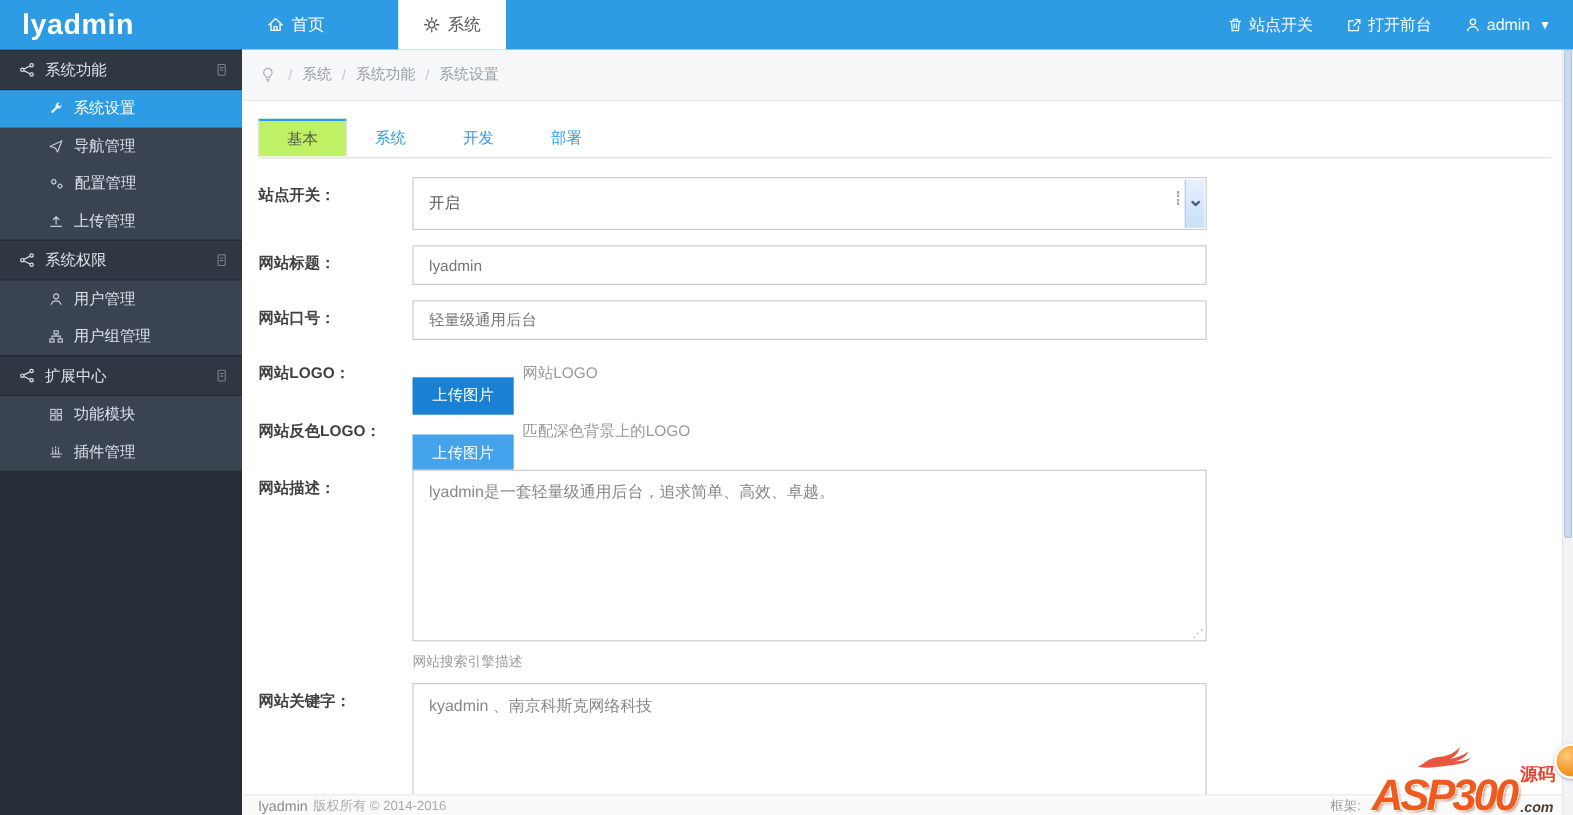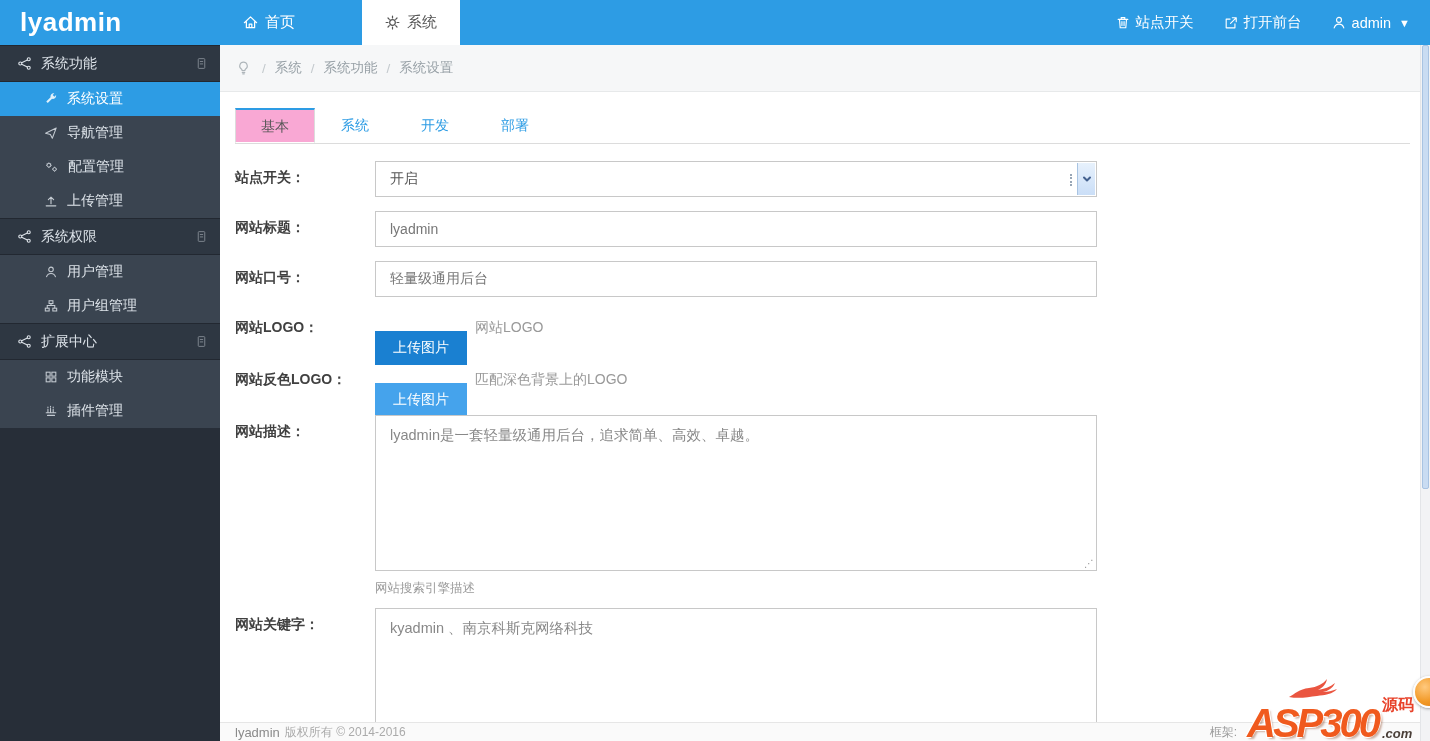--- a/index.html
+++ b/index.html
@@ -34,29 +34,29 @@
   .breadcrumb-bar { height:47px; background:#f6f7f8; border-bottom:1px solid #e7e9ea; display:flex; align-items:center; padding-left:16px; color:#97a0a6; font-size:13.5px; flex-shrink:0; }
   .crumb-sep { color:#c3c9cd; margin:0 9px; }
   .crumb { cursor:pointer; }
   .breadcrumb-bar svg { margin-right:2px; opacity:.75; }
 
   .content { flex:1; background:#fff; padding:16px 10px 0 15px; overflow:hidden; }
 
   
   .tab-bar { display:flex; border-bottom:1px solid #dcdcdc; position:relative; }
   .tab { width:80px; height:35px; line-height:35px; text-align:center; font-size:14px; color:#2d9ce4; cursor:pointer; }
-  .tab.active { color:#555; background:#f9a8d4; border:1px solid #dcdcdc; border-top:2px solid #2d9ce4; border-bottom:1px solid #fff; margin-bottom:-1px; line-height:32px; }
+  .tab.active { color:#555; background:#bef264; border:1px solid #dcdcdc; border-top:2px solid #2d9ce4; border-bottom:1px solid #fff; margin-bottom:-1px; line-height:32px; }
 
   
   .form { padding-top:17px; }
   .form-row { display:flex; margin-bottom:14px; }
   .form-label { width:140px; padding-top:8px; font-size:14px; font-weight:bold; color:#404040; flex-shrink:0; }
   .control-col { width:722px; }
 
-  .select-box { position:relative; height:36px; border:1px solid #c8c8c8; background:#fff; display:flex; align-items:center; padding-left:14px; font-size:14px; color:#555; cursor:pointer; }
+  .select-box { position:relative; height:48px; border:1px solid #c8c8c8; background:#fff; display:flex; align-items:center; padding-left:14px; font-size:14px; color:#555; cursor:pointer; }
   .select-grip { position:absolute; right:24px; top:12px; height:12px; border-left:2px dotted #98a6b6; }
   .select-arrow { position:absolute; right:1px; top:1px; bottom:1px; width:18px; background:linear-gradient(#e7f1fc,#cadef7); border-left:1px solid #a9c4e2; display:flex; align-items:center; justify-content:center; }
 
   .text-input { width:100%; height:36px; border:1px solid #c8c8c8; padding:0 14px; font-size:14px; color:#777; font-family:"Liberation Sans","DejaVu Sans",sans-serif; outline:none; }
 
   .upload-row { display:flex; align-items:center; height:34px; margin-bottom:2px; }
   .upload-btn { height:34px; padding:0 18px; border:none; color:#fff; font-size:14px; cursor:pointer; font-family:"Liberation Sans","DejaVu Sans",sans-serif;margin-top:40px; }
   .upload-btn.dark { background:#1a80d1; }
   .upload-btn.light { background:#45a3ec; }
   .upload-caption { margin-left:8px; color:#999; font-size:14px; }

